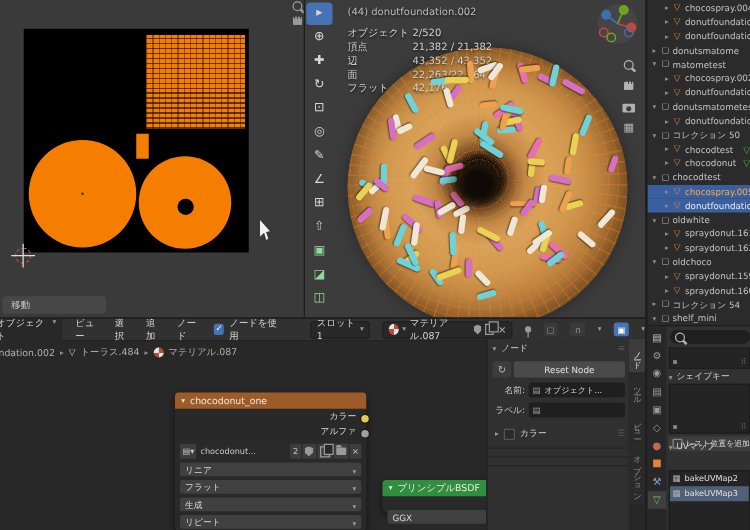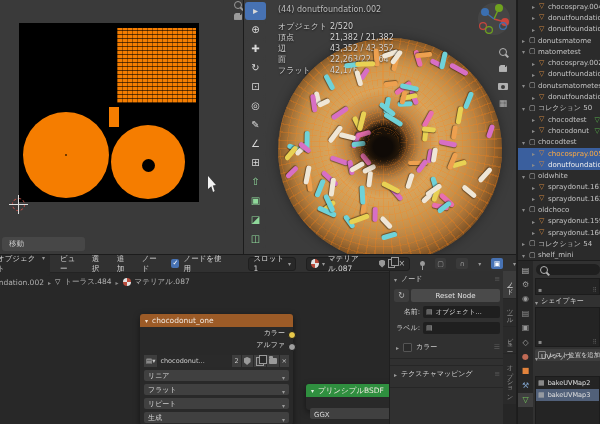--- a/index.html
+++ b/index.html
@@ -549,25 +549,25 @@
       <div id="img-options">
           <div class="ndrop">
             <div>リニア</div>
             <div class="chev">▾</div>
           </div>
           <div class="ndrop">
             <div>フラット</div>
             <div class="chev">▾</div>
           </div>
           <div class="ndrop">
+            <div>生成</div>
+            <div class="chev">▾</div>
+          </div>
+          <div class="ndrop">
             <div>リピート</div>
-            <div class="chev">▾</div>
-          </div>
-          <div class="ndrop">
-            <div>生成</div>
             <div class="chev">▾</div>
           </div>
         </div>
     </div>
 
     <div class="node" id="bsdf-node">
       <div class="node-header">
         <span class="chev" style="color:#dff0df;">▾</span>
         <span>プリンシプルBSDF</span>
       </div>
@@ -603,25 +603,20 @@
       </div>
       <div id="color-row">
         <span class="chev">▸</span>
         <span class="cbx"></span>
         <span>カラー</span>
         <span class="grip">☰</span>
       </div>
       <div class="nphr"></div>
       <div id="np-collapsed">
           <div class="nphr"></div>
-          <div class="ppanel-head">
-            <div class="chev">▸</div>
-            <div>テクスチャマッピング</div>
-            <div class="grip">≡</div>
-          </div>
           <div class="nphr"></div>
         </div>
     </div>
     <div id="ntabs">
         <div class="vtab active">ノード</div>
         <div class="vtab">ツール</div>
         <div class="vtab">ビュー</div>
         <div class="vtab">オプション</div>
       </div>
   </section>

